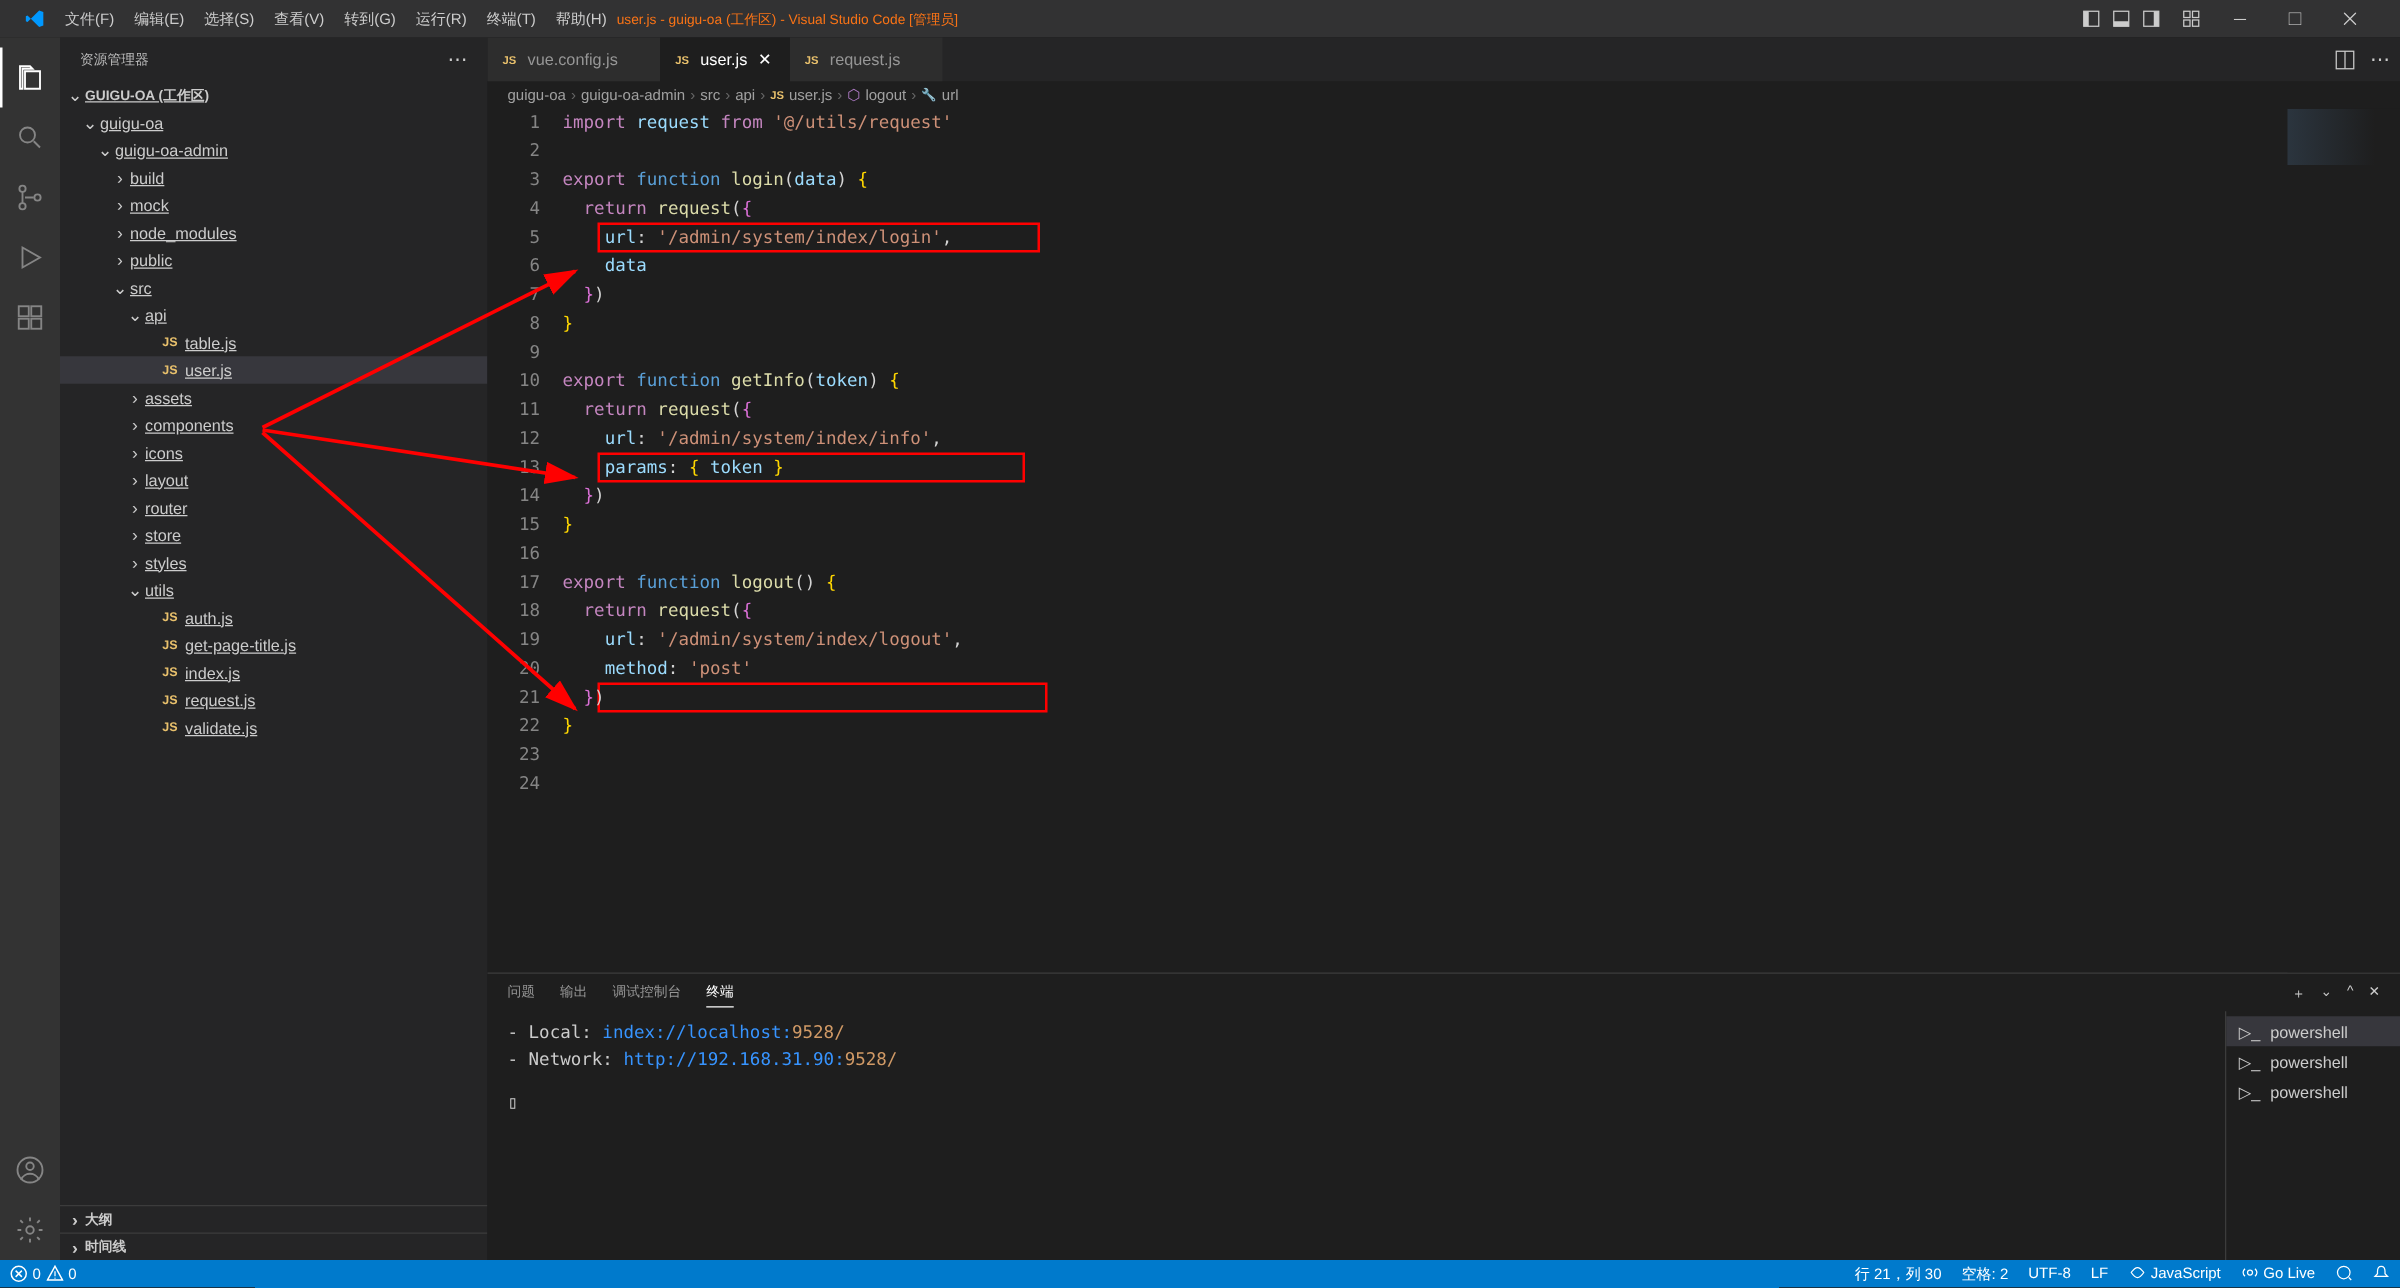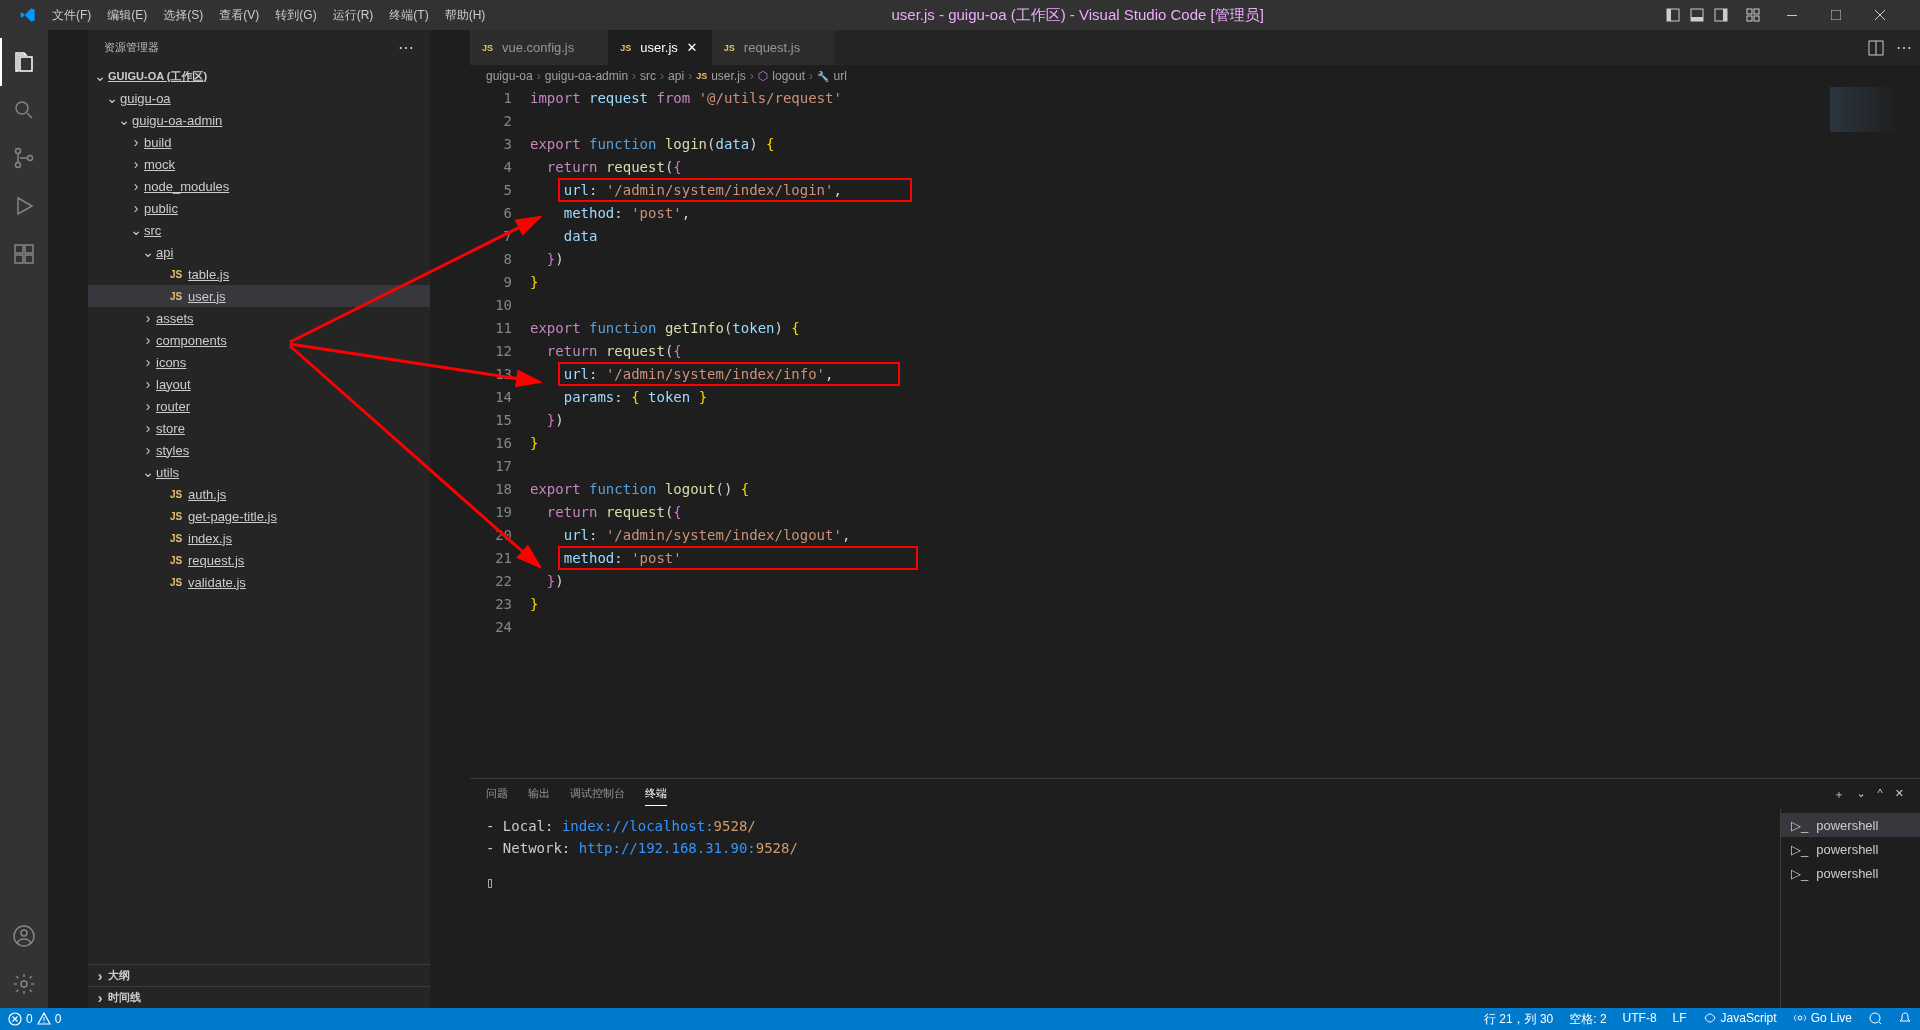--- a/index.html
+++ b/index.html
@@ -1,27 +1,27 @@
 <!DOCTYPE html>
 <html><head>
 <meta charset="utf-8">
 <style>
 * { margin: 0; padding: 0; box-sizing: border-box; }
 body { font-family: "Segoe UI", "Microsoft YaHei", sans-serif; font-size: 13px; background: #1e1e1e; color: #cccccc; overflow: hidden; width: 1920px; height: 1030px; position: relative; }
 .titlebar { height: 30px; background: #323233; display: flex; align-items: center; padding: 0 20px; }
 .titlebar .logo { width: 16px; height: 16px; margin-right: 8px; }
 .titlebar .menu { display: flex; gap: 0; }
 .titlebar .menu span { padding: 4px 8px; cursor: pointer; font-size: 12px; }
-.titlebar .title { flex: 1; text-align: center; font-size: 15px; color: #f0abfc; }
+.titlebar .title { flex: 1; font-size: 11px; color: #f97316; }
 .titlebar .controls { display: flex; gap: 4px; }
 .titlebar .ctrl-btn { width: 40px; height: 30px; display: flex; align-items: center; justify-content: center; cursor: pointer; }
 .layout-icons { display: flex; gap: 2px; margin-right: 8px; }
 .layout-icons .li { width: 22px; height: 22px; display: flex; align-items: center; justify-content: center; cursor: pointer; }
 
-.main { display: flex; height: calc(100% - 30px - 22px); gap: 40px; }
+.main { display: flex; height: calc(100% - 30px - 22px); }
 .activity-bar { width: 48px; background: #333333; display: flex; flex-direction: column; align-items: center; padding-top: 8px; }
 .activity-bar .ab-icon { width: 48px; height: 48px; display: flex; align-items: center; justify-content: center; cursor: pointer; color: #858585; position: relative; }
 .activity-bar .ab-icon.active { color: #ffffff; }
 .activity-bar .ab-icon.active::before { content: ''; position: absolute; left: 0; top: 0; width: 2px; height: 100%; background: #ffffff; }
 .activity-bar .spacer { flex: 1; }
 
 .sidebar { width: 342px; background: #252526; display: flex; flex-direction: column; }
 .sidebar-header { height: 35px; display: flex; align-items: center; padding: 0 16px; font-size: 11px; color: #bbbbbb; }
 .sidebar-header .title { flex: 1; }
 .sidebar-header .dots { cursor: pointer; font-size: 16px; color: #cccccc; }
@@ -400,21 +400,20 @@
         </div>
       <div class="code" id="code">
         <div class="redbox" style="top:91px; left:28px; width:354px; height:24px"></div>
         <div class="redbox" style="top:275px; left:28px; width:342px; height:24px"></div>
         <div class="redbox" style="top:459px; left:28px; width:360px; height:24px"></div>
       <div class="code-line"><span class="kw">import</span><span class="punc"> </span><span class="var">request</span><span class="punc"> </span><span class="kw">from</span><span class="punc"> </span><span class="str">'@/utils/request'</span></div>
           <div class="code-line"></div>
           <div class="code-line"><span class="kw">export</span><span class="punc"> </span><span class="fn">function</span><span class="punc"> </span><span class="fname">login</span><span class="punc">(</span><span class="var">data</span><span class="punc">) </span><span class="brace">{</span></div>
           <div class="code-line"><span class="punc">  </span><span class="kw">return</span><span class="punc"> </span><span class="fname">request</span><span class="punc">(</span><span class="brace2">{</span></div>
           <div class="code-line"><span class="punc">    </span><span class="var">url</span><span class="punc">: </span><span class="str">'/admin/system/index/login'</span><span class="punc">,</span></div>
-          <div class="code-line"><span class="punc">    </span><span class="var">method</span><span class="punc">: </span><span class="str">'post'</span><span class="punc">,</span></div>
           <div class="code-line"><span class="punc">    </span><span class="var">data</span></div>
           <div class="code-line"><span class="punc">  </span><span class="brace2">}</span><span class="punc">)</span></div>
           <div class="code-line"><span class="brace">}</span></div>
           <div class="code-line"></div>
           <div class="code-line"><span class="kw">export</span><span class="punc"> </span><span class="fn">function</span><span class="punc"> </span><span class="fname">getInfo</span><span class="punc">(</span><span class="var">token</span><span class="punc">) </span><span class="brace">{</span></div>
           <div class="code-line"><span class="punc">  </span><span class="kw">return</span><span class="punc"> </span><span class="fname">request</span><span class="punc">(</span><span class="brace2">{</span></div>
           <div class="code-line"><span class="punc">    </span><span class="var">url</span><span class="punc">: </span><span class="str">'/admin/system/index/info'</span><span class="punc">,</span></div>
           <div class="code-line"><span class="punc">    </span><span class="var">params</span><span class="punc">: </span><span class="brace">{</span><span class="punc"> </span><span class="var">token</span><span class="punc"> </span><span class="brace">}</span></div>
           <div class="code-line"><span class="punc">  </span><span class="brace2">}</span><span class="punc">)</span></div>
           <div class="code-line"><span class="brace">}</span></div>

